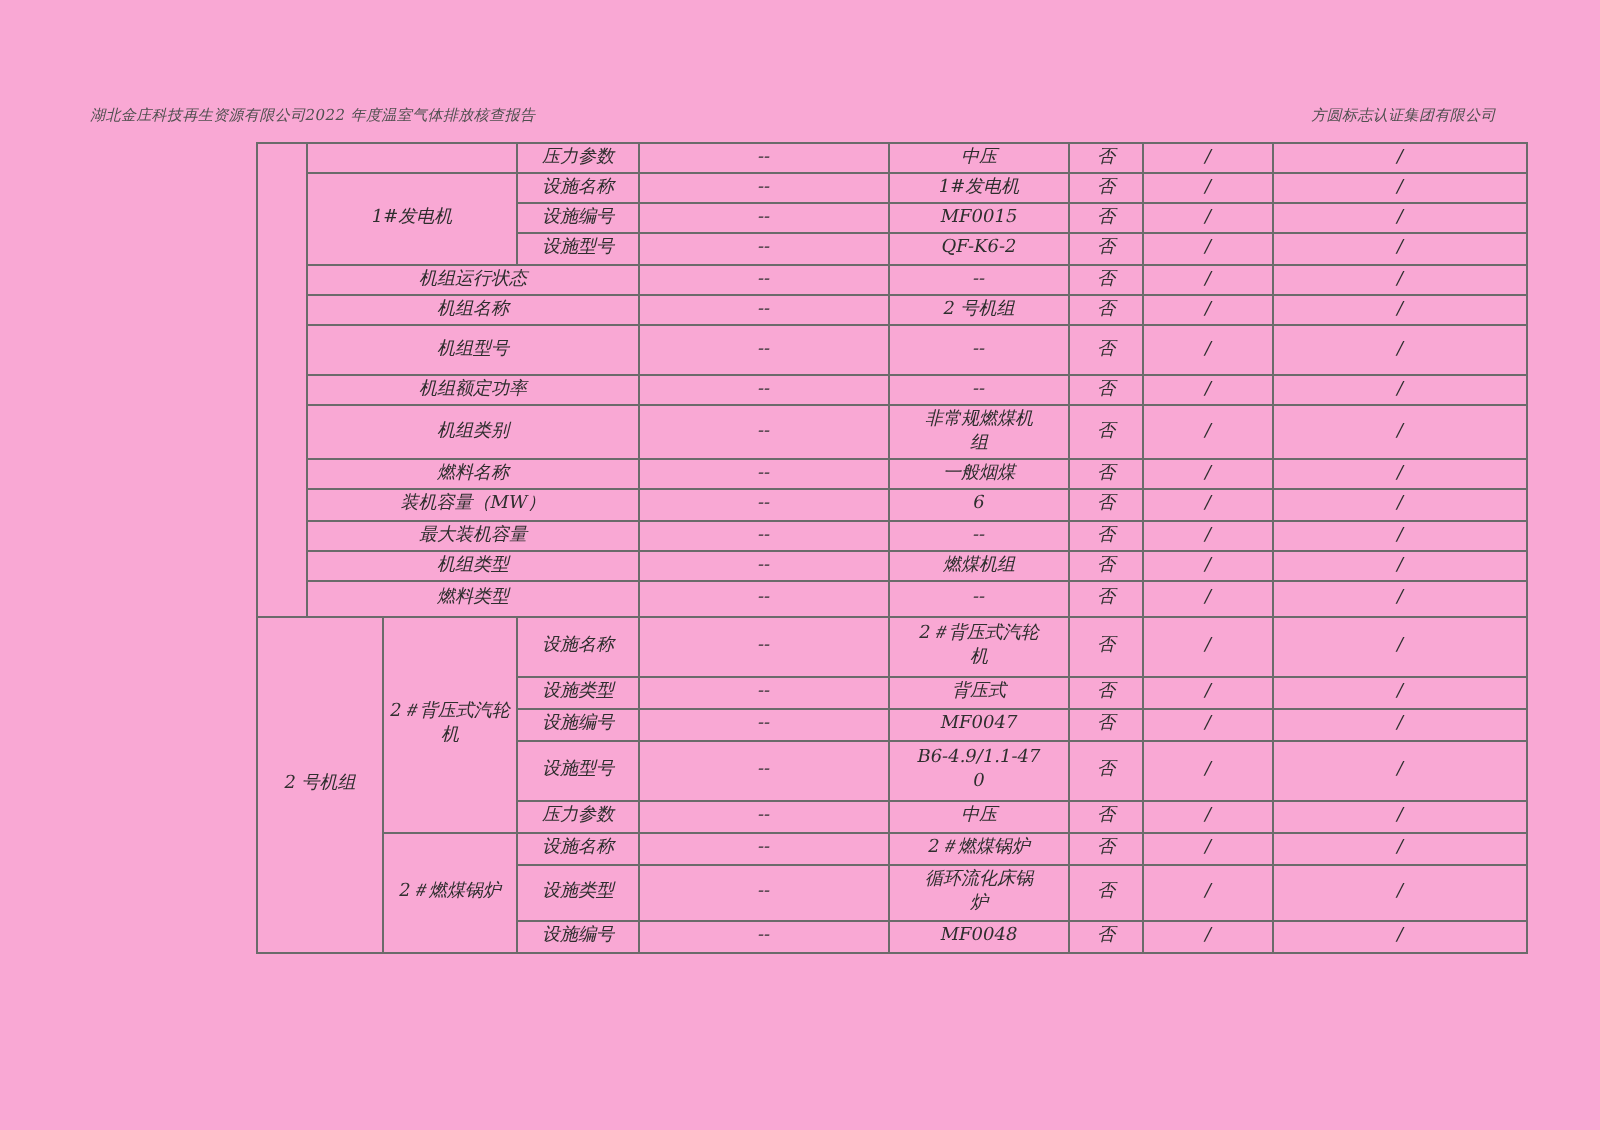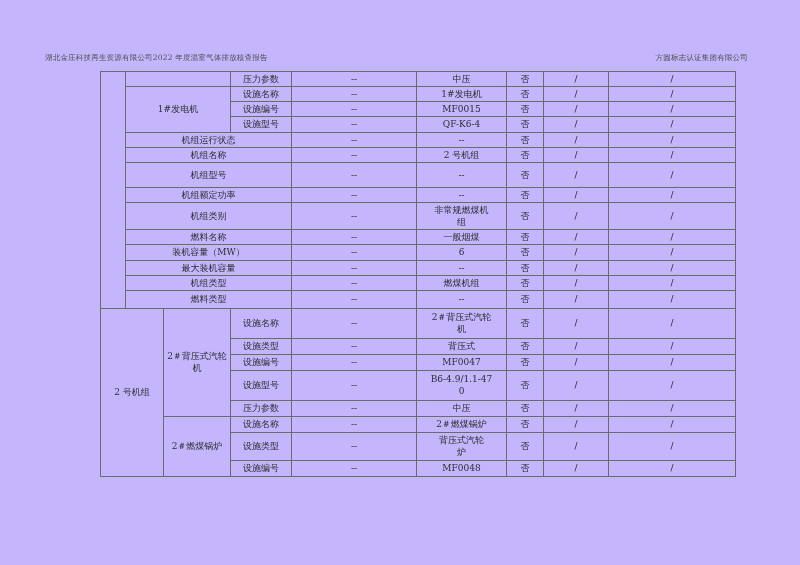--- a/index.html
+++ b/index.html
@@ -4,31 +4,31 @@
 <style>
   html,body { margin:0; padding:0; }
   body {
     width:800px; height:565px;
     background:#ffffff;
     position:relative;
     font-family:"DejaVu Serif","Liberation Serif",serif;
     color:#333;
     overflow:hidden;
   }
-  .page { position:absolute; inset:0; background:#c4b5fd; }
+  .page { position:absolute; inset:0; background:#f9a8d4;font-style:italic; }
   .hdr {
     position:absolute; top:53px;
     font-size:7.5px; line-height:9px;
     color:#4f4f4f; letter-spacing:0.2px;
     white-space:nowrap;
   }
   .hdr-left { left:45px; }
   .hdr-right { right:52px;margin-left:32px; }
   table.doc-table {
-    position:absolute; left:100px; top:71px;
+    position:absolute; left:128px; top:71px;
     width:635px;
     border-collapse:collapse;
     table-layout:fixed;
   }
   table.doc-table td {
     border:1px solid #6b6b6b;
     font-size:9px;
     line-height:1.35;
     text-align:center;
     vertical-align:middle;
@@ -88,21 +88,21 @@
           <td>设施编号</td>
           <td>--</td>
           <td>MF0015</td>
           <td>否</td>
           <td>/</td>
           <td>/</td>
         </tr>
         <tr style="height: 15px;">
           <td>设施型号</td>
           <td>--</td>
-          <td>QF-K6-4</td>
+          <td>QF-K6-2</td>
           <td>否</td>
           <td>/</td>
           <td>/</td>
         </tr>
         <tr style="height: 15px;">
           <td colspan="3">机组运行状态</td>
           <td>--</td>
           <td>--</td>
           <td>否</td>
           <td>/</td>
@@ -231,21 +231,21 @@
           <td>设施名称</td>
           <td>--</td>
           <td>2＃燃煤锅炉</td>
           <td>否</td>
           <td>/</td>
           <td>/</td>
         </tr>
         <tr style="height: 28px;">
           <td>设施类型</td>
           <td>--</td>
-          <td>背压式汽轮
+          <td>循环流化床锅
 炉</td>
           <td>否</td>
           <td>/</td>
           <td>/</td>
         </tr>
         <tr style="height: 16px;">
           <td>设施编号</td>
           <td>--</td>
           <td>MF0048</td>
           <td>否</td>

